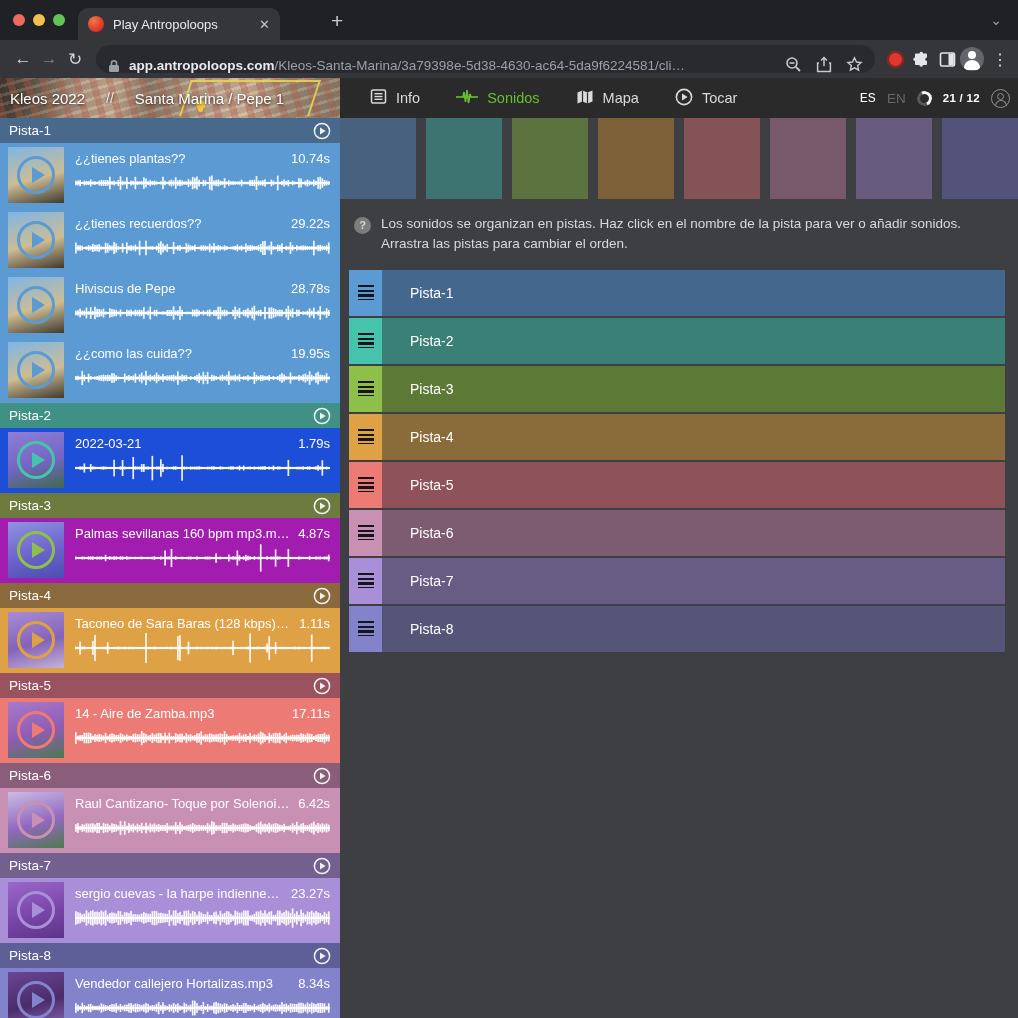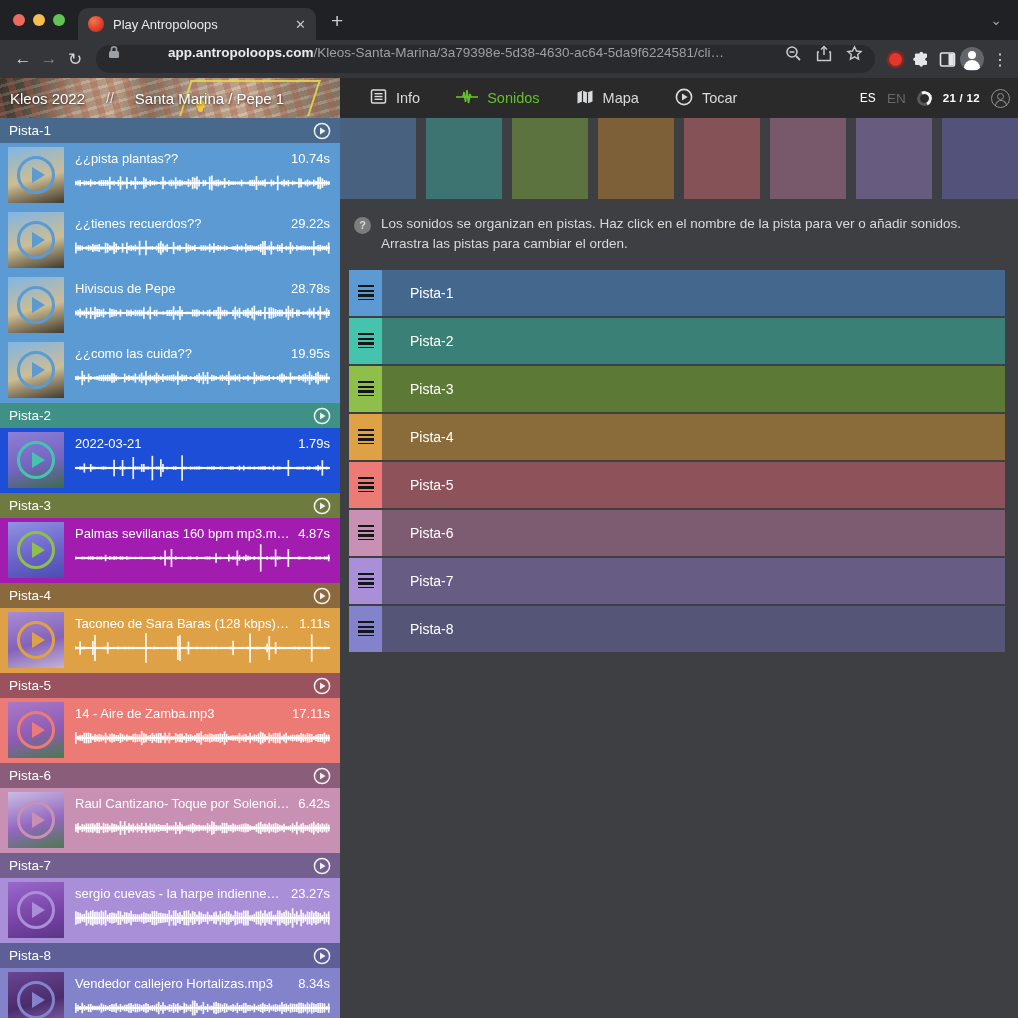--- a/index.html
+++ b/index.html
@@ -3,35 +3,35 @@
 <meta charset="utf-8">
 <style>
   * { box-sizing: border-box; margin: 0; padding: 0; }
   html,body { width:1018px; height:1018px; overflow:hidden; background:#3e3f42;
     font-family:"Liberation Sans", sans-serif; }
 
   
   .tabstrip { height:40px; background:#202124; position:relative; }
   .traffic { position:absolute; left:13px; top:14px; display:flex; gap:8px; }
   .tl { width:12px; height:12px; border-radius:50%; }
-  .tab { position:absolute; left:78px; top:8px; width:238px; height:32px; background:#35363a;
+  .tab { position:absolute; left:78px; top:8px; width:202px; height:32px; background:#35363a;
     border-radius:10px 10px 0 0; display:flex; align-items:center; padding:0 10px; gap:9px; }
   .favicon { width:16px; height:16px; border-radius:50%;
     background:radial-gradient(circle at 35% 30%, #f07a4a 0%, #e0402c 55%, #b3241c 100%); flex:none; }
   .tab-title { flex:1; font-size:13px; color:#e8eaed; white-space:nowrap; overflow:hidden; }
   .tab-close { color:#c2c6ca; font-size:13px; cursor:default; }
   .newtab { position:absolute; left:331px; top:9px; color:#c6cacd; font-size:21px; font-weight:300; }
   .tab-chevron { position:absolute; right:16px; top:12px; color:#9aa0a6; font-size:14px; }
 
   .toolbar { height:38px; background:#35363a; display:flex; align-items:center; padding:0 10px; }
   .ticon { width:26px; height:26px; display:flex; align-items:center; justify-content:center;
     color:#d2d5d9; font-size:17px; flex:none; }
   .ticon.disabled { color:#7c8186; }
   .urlpill { flex:1; height:28px; background:#292a2d; border-radius:14px; display:flex;
-    align-items:flex-start; padding:0 12px; margin:0 8px; min-width:0;gap:39px; }
+    align-items:flex-end; padding:0 12px; margin:0 8px; min-width:0; }
   .lock { flex:none; margin-right:9px; }
   .url { font-size:13.5px; white-space:nowrap; overflow:hidden; min-width:0; flex:1; }
   .url .domain { color:#e8eaed; font-weight:bold; }
   .url .path { color:#9aa0a6; }
   .pill-icons { display:flex; gap:14px; margin-left:10px; flex:none; }
   .ext-rec { width:13px; height:13px; border-radius:50%; background:#e3372d;
     box-shadow:0 0 0 2.5px #7e2a24; margin:0 6px; flex:none; }
   .avatar-btn { width:24px; height:24px; border-radius:50%; background:#62666b; position:relative; flex:none; overflow:hidden; }
   .avatar-btn::before { content:""; position:absolute; left:8px; top:4px; width:8px; height:8px;
     border-radius:50%; background:#fff; }
@@ -234,21 +234,21 @@
     </div>
     <div class="sec-body" style="background: rgb(91, 154, 210);">
           <div class="sound">
     <div class="thumb" style="background: linear-gradient(165deg, rgb(127, 181, 230) 0%, rgb(205, 189, 147) 55%, rgb(65, 57, 46) 100%);">
       <span class="ring" style="border-color: rgb(91, 154, 210);">
                 <i style="border-left-color: rgb(91, 154, 210);"></i>
               </span>
     </div>
     <div class="sound-c">
       <div class="sound-top">
-        <span class="sound-title">¿¿pista plantas??</span>
+        <span class="sound-title">¿¿tienes plantas??</span>
         <span class="sound-dur">10.74s</span>
       </div>
       <svg class="wave" viewBox="0 0 240 30" preserveAspectRatio="none">
                 <rect x="0" y="14" width="240" height="2" fill="#fff" opacity=".95"></rect>
                 <rect x="0" y="12.9" width="1.6" height="4.2" fill="#fff" opacity=".92"></rect>
                 <rect x="2" y="12.7" width="1.6" height="4.6" fill="#fff" opacity=".92"></rect>
                 <rect x="4" y="12.1" width="1.6" height="5.9" fill="#fff" opacity=".92"></rect>
                 <rect x="6" y="14.0" width="1.6" height="2.0" fill="#fff" opacity=".92"></rect>
                 <rect x="8" y="12.7" width="1.6" height="4.6" fill="#fff" opacity=".92"></rect>
                 <rect x="10" y="13.0" width="1.6" height="4.0" fill="#fff" opacity=".92"></rect>

